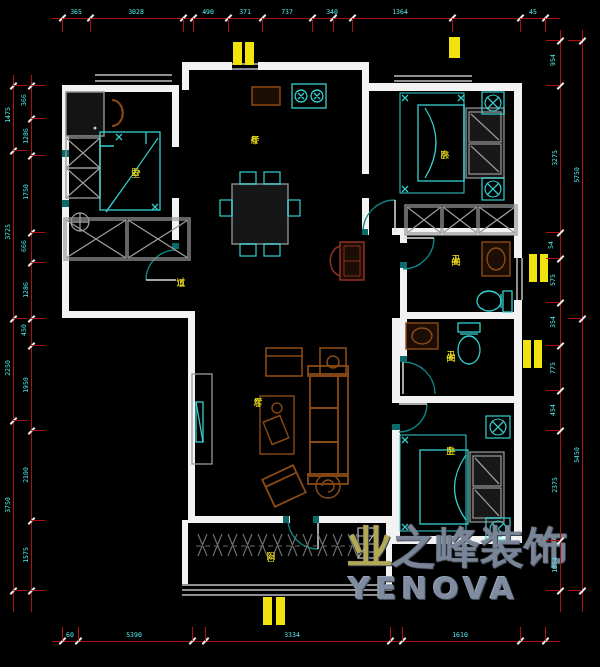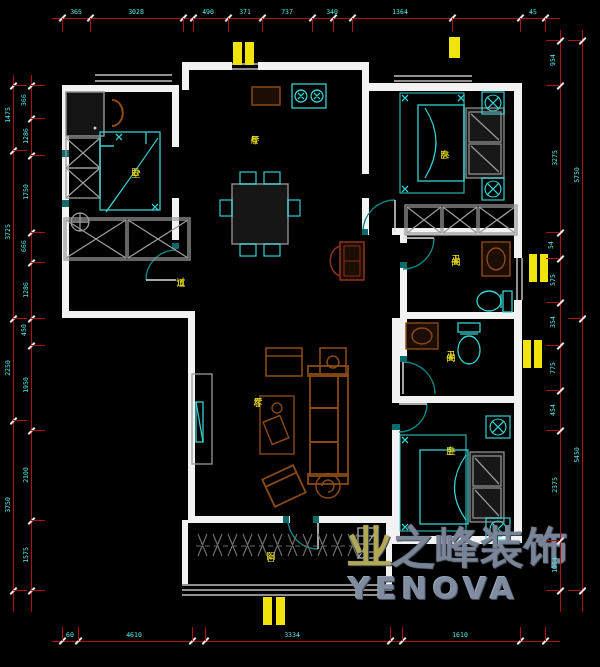--- a/index.html
+++ b/index.html
@@ -360,21 +360,21 @@
       <div class="dim-stub" style="left: 205px; top: 627px; width: 1px; height: 14px;"></div>
       <div class="dim-tick" style="left: 386px; top: 640px;"></div>
       <div class="dim-stub" style="left: 390px; top: 627px; width: 1px; height: 14px;"></div>
       <div class="dim-tick" style="left: 398px; top: 640px;"></div>
       <div class="dim-stub" style="left: 402px; top: 627px; width: 1px; height: 14px;"></div>
       <div class="dim-tick" style="left: 516px; top: 640px;"></div>
       <div class="dim-stub" style="left: 520px; top: 627px; width: 1px; height: 14px;"></div>
       <div class="dim-tick" style="left: 541px; top: 640px;"></div>
       <div class="dim-stub" style="left: 545px; top: 627px; width: 1px; height: 14px;"></div>
       <div class="dim-label" style="left: 70px; top: 632px;">60</div>
-      <div class="dim-label" style="left: 134px; top: 632px;">4610</div>
+      <div class="dim-label" style="left: 134px; top: 632px;">5390</div>
       <div class="dim-label" style="left: 292px; top: 632px;">3334</div>
       <div class="dim-label" style="left: 460px; top: 632px;">1610</div>
       <div class="dim-line" style="left: 13px; top: 75px; width: 1px; height: 537px;"></div>
       <div class="dim-tick" style="left: 9px; top: 85px;"></div>
       <div class="dim-stub" style="left: 13px; top: 85px; width: 14px; height: 1px;"></div>
       <div class="dim-tick" style="left: 9px; top: 150px;"></div>
       <div class="dim-stub" style="left: 13px; top: 150px; width: 14px; height: 1px;"></div>
       <div class="dim-tick" style="left: 9px; top: 318px;"></div>
       <div class="dim-stub" style="left: 13px; top: 318px; width: 14px; height: 1px;"></div>
       <div class="dim-tick" style="left: 9px; top: 420px;"></div>

